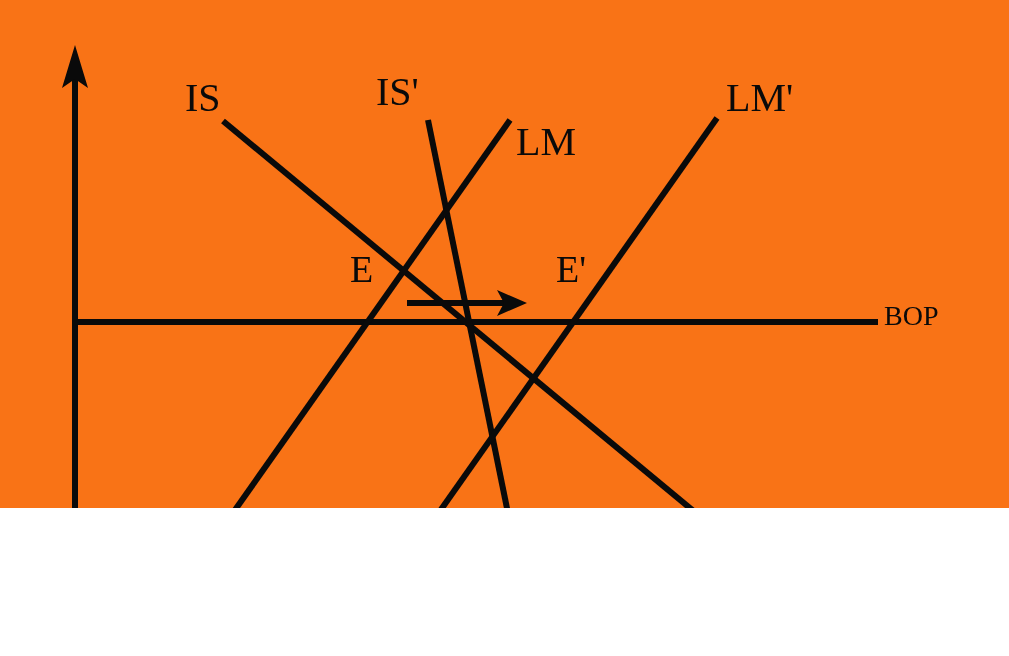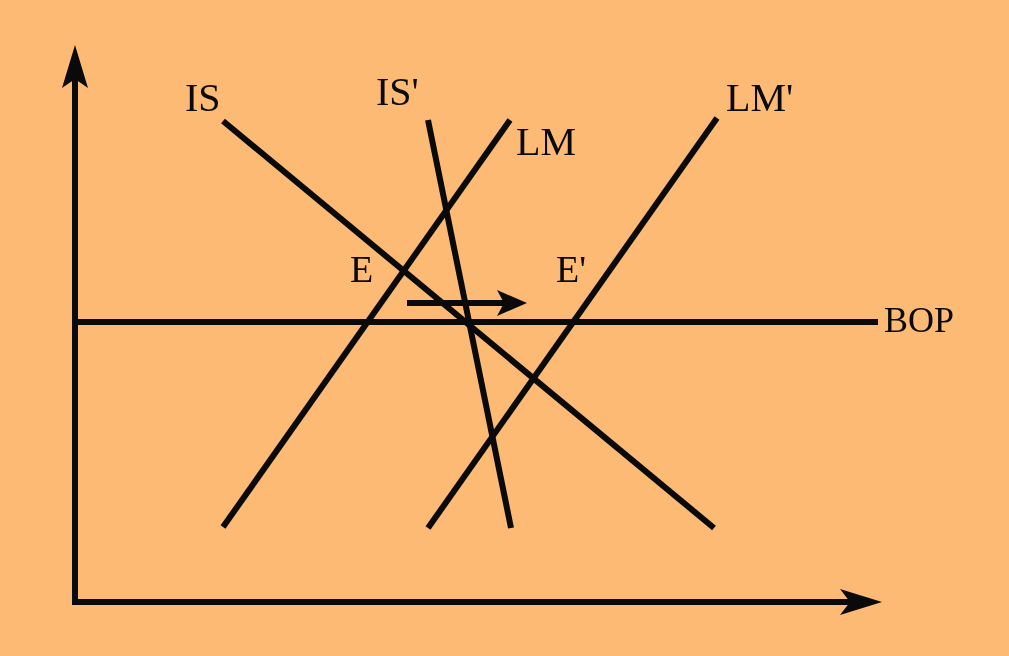--- a/index.html
+++ b/index.html
@@ -3,22 +3,22 @@
 <meta charset="utf-8">
 <style>
   html, body {
     margin: 0;
     padding: 0;
     background: #ffffff;
   }
   #canvas {
     position: relative;
     width: 1009px;
-    height: 656px;
-    background: #fdba74;
+    height: 508px;
+    background: #f97316;
     overflow: hidden;
     font-family: "Liberation Serif", "DejaVu Serif", serif;
   }
   #diagram-svg {
     position: absolute;
     left: 0;
     top: 0;
     width: 1009px;
     height: 656px;
   }
@@ -27,21 +27,21 @@
   .bop-label {
     position: absolute;
     font-family: "Liberation Serif", "DejaVu Serif", serif;
     color: #0a0a0a;
     white-space: nowrap;
     line-height: 1;
     user-select: none;
   }
   .curve-label { font-size: 40px; }
   .point-label { font-size: 38px; }
-  .bop-label   { font-size: 36px; }
+  .bop-label   { font-size: 28px; }
 </style>
 </head>
 <body>
 
 <div id="canvas">
 
   <svg id="diagram-svg" viewBox="0 0 1009 656" xmlns="http://www.w3.org/2000/svg">
 
     <g>
       <line x1="75" y1="602" x2="75" y2="58" stroke="#0a0a0a" stroke-width="6"></line>

